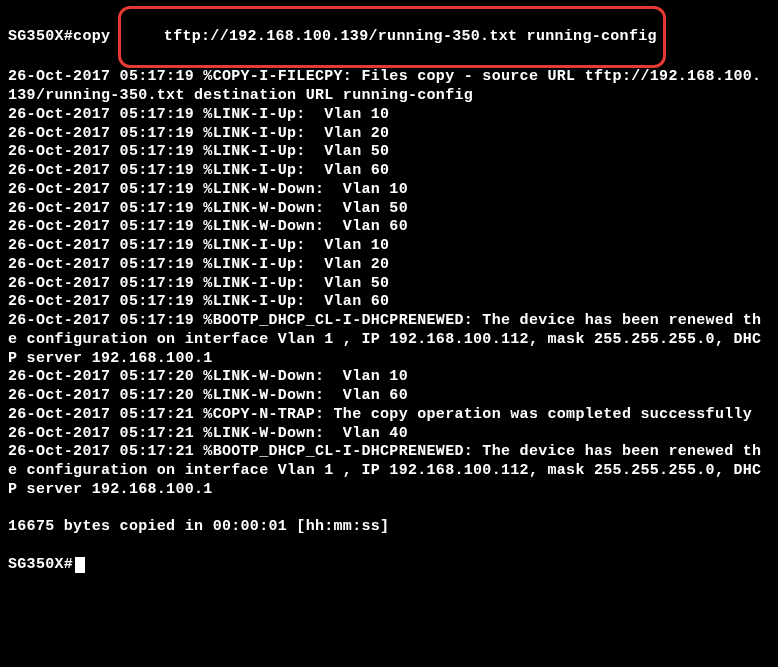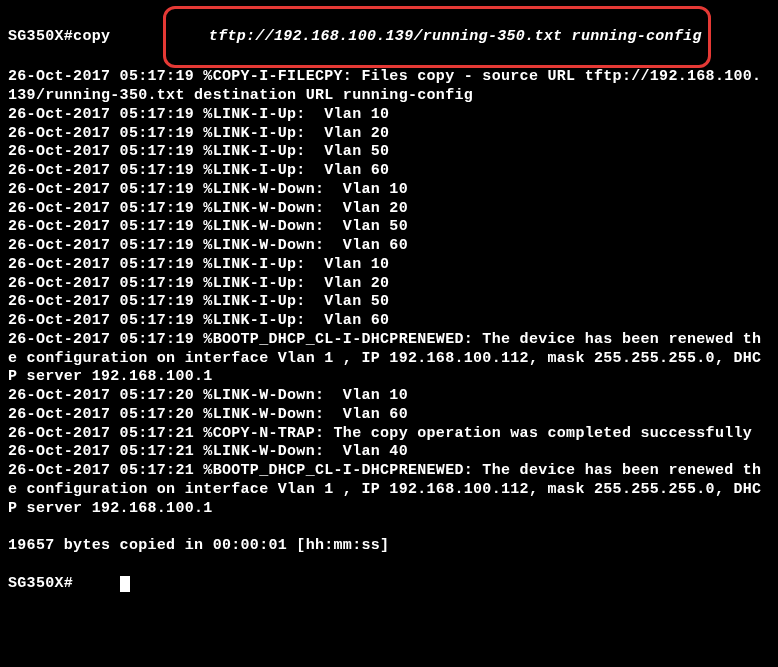--- a/index.html
+++ b/index.html
@@ -15,29 +15,27 @@
       font-weight: bold;
       line-height: 1.25;
       padding: 6px 8px;
       width: 778px;
       overflow: hidden;
       letter-spacing: 0.3px;
     }
     .line {
       white-space: pre-wrap;
       word-break: break-all;
-      gap: 45px;
     }
     .highlight-box {
       display: inline-block;
       border: 3px solid #e53935;
       border-radius: 12px;
       padding: 0px 6px;
       margin-left: -2px;
-      font-style: italic;
     }
     .prompt-line {
       display: flex;
       align-items: center;
     }
     .cursor-block {
       display: inline-block;
       width: 10px;
       height: 16px;
       background: #ffffff;
@@ -54,34 +52,33 @@
   </span>
 </div>
 
 <div id="log-container">
     <div class="line">26-Oct-2017 05:17:19 %COPY-I-FILECPY: Files copy - source URL tftp://192.168.100.139/running-350.txt destination URL running-config</div>
     <div class="line">26-Oct-2017 05:17:19 %LINK-I-Up:  Vlan 10</div>
     <div class="line">26-Oct-2017 05:17:19 %LINK-I-Up:  Vlan 20</div>
     <div class="line">26-Oct-2017 05:17:19 %LINK-I-Up:  Vlan 50</div>
     <div class="line">26-Oct-2017 05:17:19 %LINK-I-Up:  Vlan 60</div>
     <div class="line">26-Oct-2017 05:17:19 %LINK-W-Down:  Vlan 10</div>
-    <div class="line">26-Oct-2017 05:17:19 %LINK-W-Down:  Vlan 20</div>
     <div class="line">26-Oct-2017 05:17:19 %LINK-W-Down:  Vlan 50</div>
     <div class="line">26-Oct-2017 05:17:19 %LINK-W-Down:  Vlan 60</div>
     <div class="line">26-Oct-2017 05:17:19 %LINK-I-Up:  Vlan 10</div>
     <div class="line">26-Oct-2017 05:17:19 %LINK-I-Up:  Vlan 20</div>
     <div class="line">26-Oct-2017 05:17:19 %LINK-I-Up:  Vlan 50</div>
     <div class="line">26-Oct-2017 05:17:19 %LINK-I-Up:  Vlan 60</div>
     <div class="line">26-Oct-2017 05:17:19 %BOOTP_DHCP_CL-I-DHCPRENEWED: The device has been renewed the configuration on interface Vlan 1 , IP 192.168.100.112, mask 255.255.255.0, DHCP server 192.168.100.1</div>
     <div class="line">26-Oct-2017 05:17:20 %LINK-W-Down:  Vlan 10</div>
     <div class="line">26-Oct-2017 05:17:20 %LINK-W-Down:  Vlan 60</div>
     <div class="line">26-Oct-2017 05:17:21 %COPY-N-TRAP: The copy operation was completed successfully</div>
     <div class="line">26-Oct-2017 05:17:21 %LINK-W-Down:  Vlan 40</div>
     <div class="line">26-Oct-2017 05:17:21 %BOOTP_DHCP_CL-I-DHCPRENEWED: The device has been renewed the configuration on interface Vlan 1 , IP 192.168.100.112, mask 255.255.255.0, DHCP server 192.168.100.1</div>
     <div class="line">&nbsp;</div>
-    <div class="line">19657 bytes copied in 00:00:01 [hh:mm:ss]</div>
+    <div class="line">16675 bytes copied in 00:00:01 [hh:mm:ss]</div>
     <div class="line">&nbsp;</div>
   </div>
 
 <div class="line prompt-line">
   <span>SG350X#</span>
   <span class="cursor-block"></span>
 </div>
 
 </body></html>

